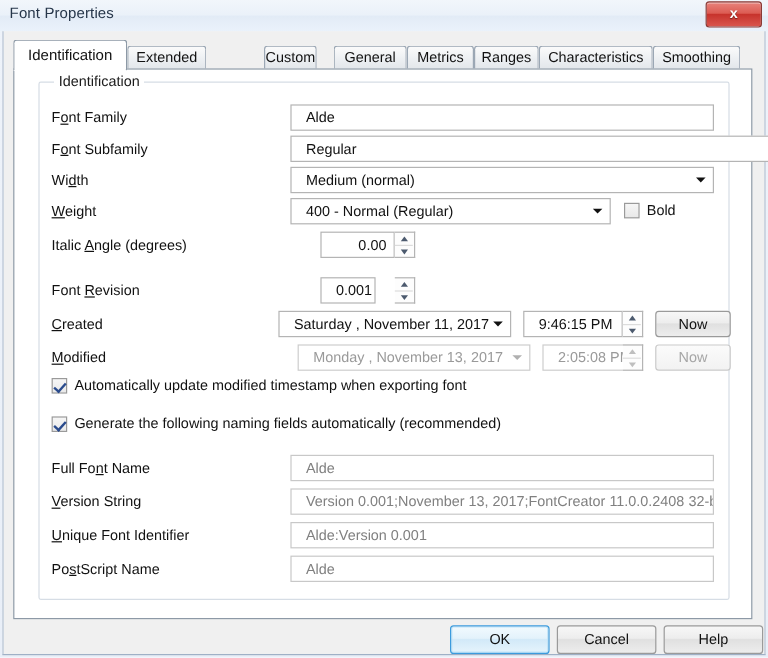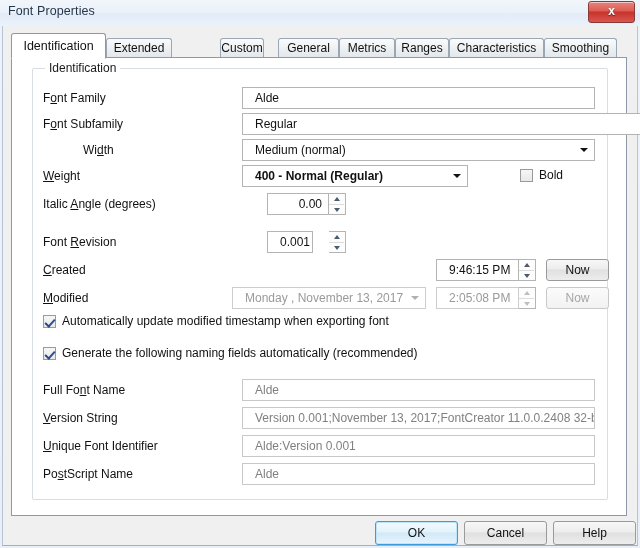--- a/index.html
+++ b/index.html
@@ -87,21 +87,21 @@
   }
   .row-label u{text-decoration:underline;}
   .field{
     position:absolute;box-sizing:border-box;
     border:1px solid #b4b4b4;background:#ffffff;
     height:22px;line-height:20px;
     font-size:12px;color:#111;
     padding:0 12px;white-space:nowrap;overflow:hidden;
   }
   .field.readonly{color:#808080;border-color:#c8c8c8;}
-  .field.disabled{color:#9a9a9a;border-color:#cdcdcd;background:#ffffff;}
+  .field.disabled{color:#9a9a9a;border-color:#cdcdcd;background:#ffffff;margin-left:16px;}
   .field.num{text-align:right;padding-right:6px;}
   .combo .arrow{
     position:absolute;right:6px;top:8px;
     width:0;height:0;border-left:4px solid transparent;border-right:4px solid transparent;
     border-top:4px solid #111;
   }
   .combo.disabled .arrow{border-top-color:#b0b0b0;}
   
   .spin{
     position:absolute;box-sizing:border-box;width:17px;height:22px;
@@ -180,25 +180,25 @@
 
       <div id="groupbox">
         <div id="groupbox-label">Identification</div>
 
         <div class="row-label" style="left:10px;top:22px;"><span>F</span><u>o</u><span>nt Family</span></div>
         <div class="field" style="left:209px;top:18px;width:353px;">Alde</div>
 
         <div class="row-label" style="left:10px;top:48px;"><span>F</span><u>o</u><span>nt Subfamily</span></div>
         <div class="field combo" style="left:209px;top:44px;width:424px;"><span>Regular</span><span class="arrow"></span></div>
 
-        <div class="row-label" style="left:10px;top:74px;margin-left:40px;"><span>Wi</span><u>d</u><span>th</span></div>
+        <div class="row-label" style="left:10px;top:74px;"><span>Wi</span><u>d</u><span>th</span></div>
         <div class="field combo" style="left:209px;top:70px;width:353px;"><span>Medium (normal)</span><span class="arrow"></span></div>
 
         <div class="row-label" style="left:10px;top:100px;"><span></span><u>W</u><span>eight</span></div>
-        <div class="field combo" style="left:209px;top:96px;width:226px;font-weight:bold;"><span>400 - Normal (Regular)</span><span class="arrow"></span></div>
+        <div class="field combo" style="left:209px;top:96px;width:267px;"><span>400 - Normal (Regular)</span><span class="arrow"></span></div>
         <div class="cbox" style="left:487px;top:99px;">
           <span class="box"></span>
           <span class="lbl">Bold</span>
         </div>
 
         <div class="row-label" style="left:10px;top:128px;"><span>Italic </span><u>A</u><span>ngle (degrees)</span></div>
         <div class="field num" style="left:234px;top:124px;width:62px;">0.00</div>
         <div class="spin" style="left:296px;top:124px;">
           <div class="up">
               <span class="tri"></span>
@@ -213,20 +213,21 @@
         <div class="spin" style="left:296px;top:162px;">
           <div class="up">
               <span class="tri"></span>
             </div>
           <div class="dn">
               <span class="tri"></span>
             </div>
         </div>
 
         <div class="row-label" style="left:10px;top:194px;"><span></span><u>C</u><span>reated</span></div>
+        <div class="field combo" style="left:199px;top:190px;width:194px;"><span>Saturday   , November 11, 2017</span><span class="arrow"></span></div>
         <div class="field" style="left:403px;top:190px;width:83px;">9:46:15 PM</div>
         <div class="spin" style="left:486px;top:190px;">
           <div class="up">
               <span class="tri"></span>
             </div>
           <div class="dn">
               <span class="tri"></span>
             </div>
         </div>
         <div class="btn" style="left:513px;top:190px;width:63px;height:22px;line-height:20px;">Now</div>

